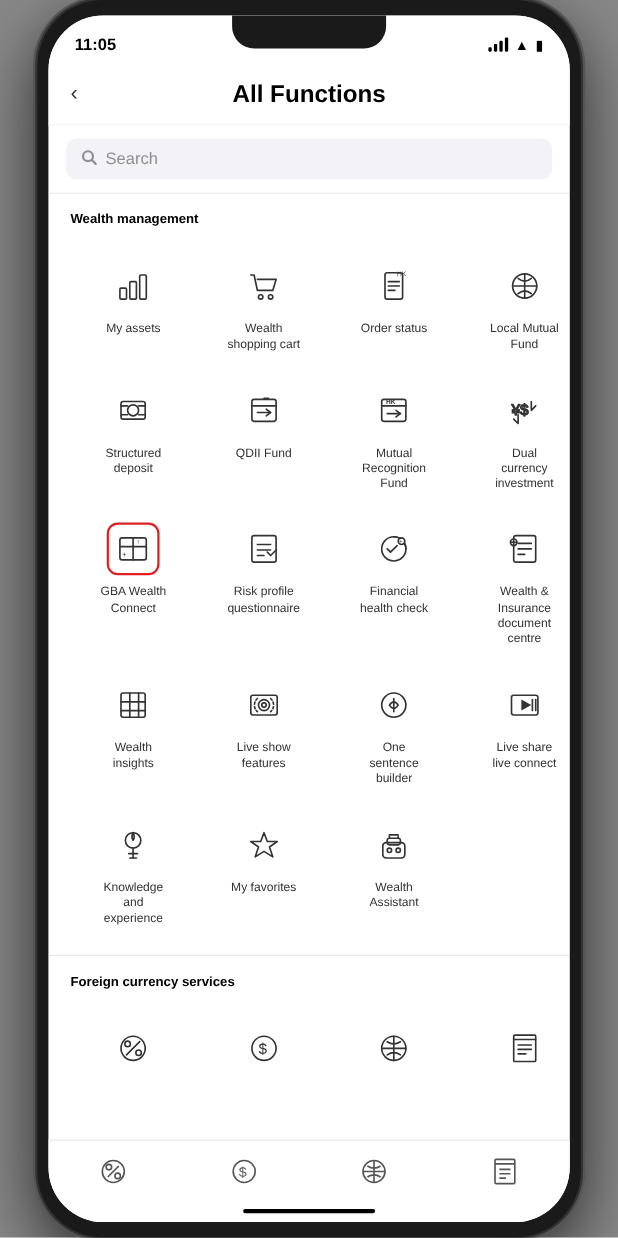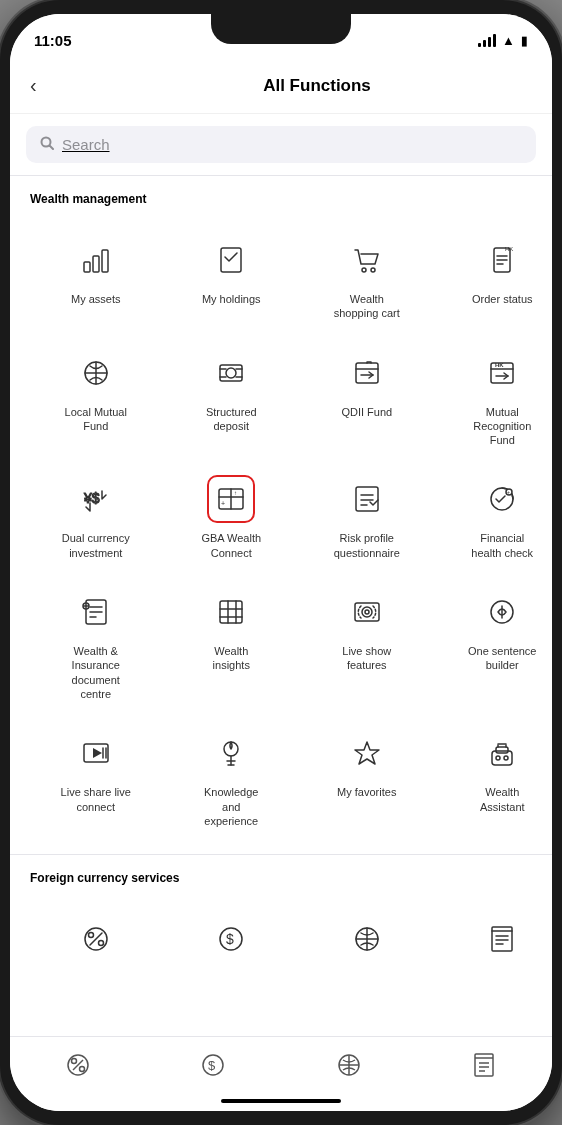--- a/index.html
+++ b/index.html
@@ -5,21 +5,21 @@
     * { box-sizing: border-box; margin: 0; padding: 0; }
     body {
       background: #888;
       display: flex;
       justify-content: center;
       align-items: center;
       min-height: 100vh;
       font-family: -apple-system, BlinkMacSystemFont, 'Helvetica Neue', Arial, sans-serif;
     }
     .phone-frame {
-      width: 562px;
+      width: 494px;
       height: 1125px;
       background: #1a1a1a;
       border-radius: 60px;
       position: relative;
       box-shadow: 0 0 0 2px #333, 0 0 0 4px #555, 0 20px 60px rgba(0,0,0,0.7);
       overflow: hidden;
       display: flex;
       flex-direction: column;
     }
     .phone-screen {
@@ -71,34 +71,32 @@
     .back-btn {
       font-size: 20px;
       color: #333;
       cursor: pointer;
       padding: 4px 8px 4px 0;
     }
     .header-title {
       position: absolute;
       left: 50%;
       transform: translateX(-50%);
-      font-size: 17px;
+      font-size: 22px;
       font-weight: 600;
       color: #000;
-      margin-left: 36px;
     }
     .search-bar {
       margin: 12px 16px;
       background: #f2f2f7;
       border-radius: 10px;
       display: flex;
       align-items: center;
       padding: 10px 14px;
       gap: 8px;
-      text-decoration: underline;
     }
     .search-icon-wrap {
       color: #8e8e93;
       font-size: 14px;
     }
     .search-placeholder {
       color: #8e8e93;
       font-size: 15px;
     }
     .scroll-content {
@@ -263,29 +261,20 @@
             <div class="icon-box">
               <svg viewBox="0 0 32 32">
                   <rect x="4" y="18" width="6" height="10" rx="1"></rect>
                   <rect x="13" y="12" width="6" height="16" rx="1"></rect>
                   <rect x="22" y="6" width="6" height="22" rx="1"></rect>
                 </svg>
             </div>
             <span class="icon-label">My assets</span>
           </div>
 
-          <div class="icon-item">
-            <div class="icon-box">
-              <svg viewBox="0 0 32 32">
-                  <rect x="6" y="4" width="20" height="24" rx="2"></rect>
-                  <polyline points="10,13 14,17 22,9"></polyline>
-                </svg>
-            </div>
-            <span class="icon-label">My holdings</span>
-          </div>
 
           <div class="icon-item">
             <div class="icon-box">
               <svg viewBox="0 0 32 32">
                   <path d="M4 6h3l3 14h14l3-10H10"></path>
                   <circle cx="13" cy="26" r="2"></circle>
                   <circle cx="22" cy="26" r="2"></circle>
                 </svg>
             </div>
             <span class="icon-label">Wealth shopping cart</span>

